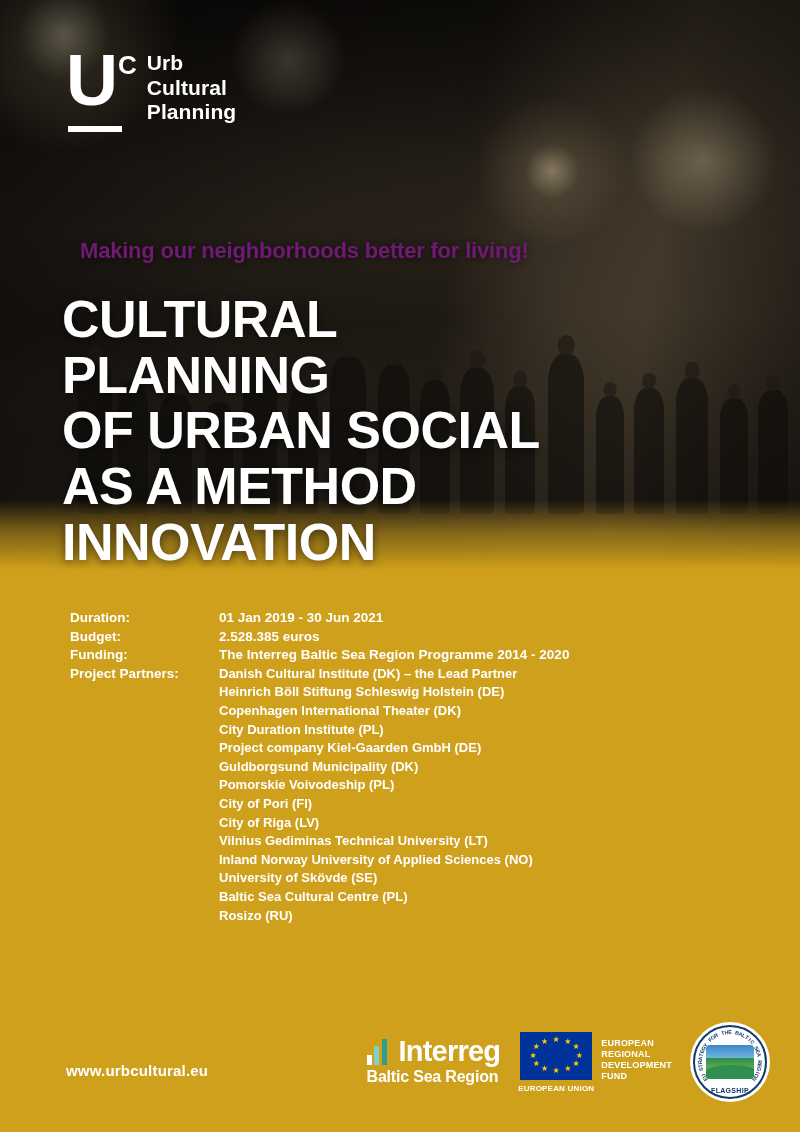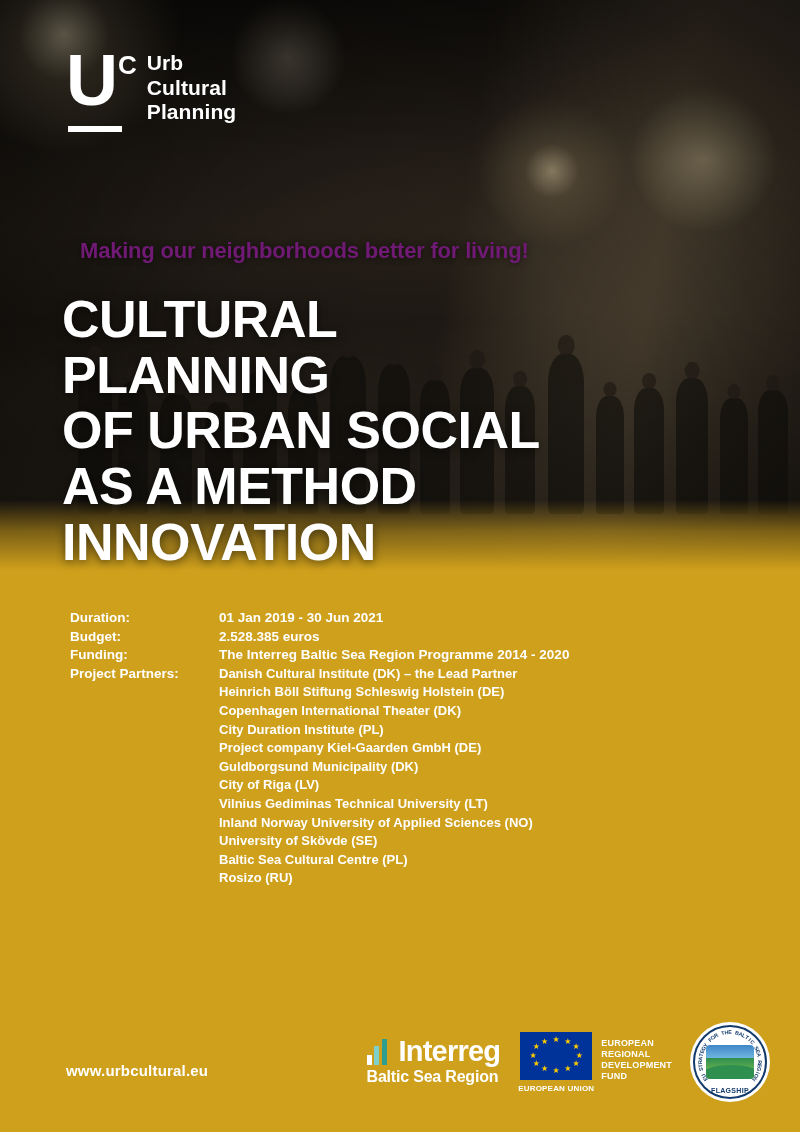--- a/index.html
+++ b/index.html
@@ -420,20 +420,22 @@
     </div>
     <div class="info-row">
       <div class="info-label">Project Partners:</div>
       <div class="partner-list">
         <div>Danish Cultural Institute (DK) – the Lead Partner</div>
         <div>Heinrich Böll Stiftung Schleswig Holstein (DE)</div>
         <div>Copenhagen International Theater (DK)</div>
         <div>City Duration Institute (PL)</div>
         <div>Project company Kiel-Gaarden GmbH (DE)</div>
         <div>Guldborgsund Municipality (DK)</div>
+        <div>Pomorskie Voivodeship (PL)</div>
+        <div>City of Pori (FI)</div>
         <div>City of Riga (LV)</div>
         <div>Vilnius Gediminas Technical University (LT)</div>
         <div>Inland Norway University of Applied Sciences (NO)</div>
         <div>University of Skövde (SE)</div>
         <div>Baltic Sea Cultural Centre (PL)</div>
         <div>Rosizo (RU)</div>
       </div>
     </div>
   </div>
 

